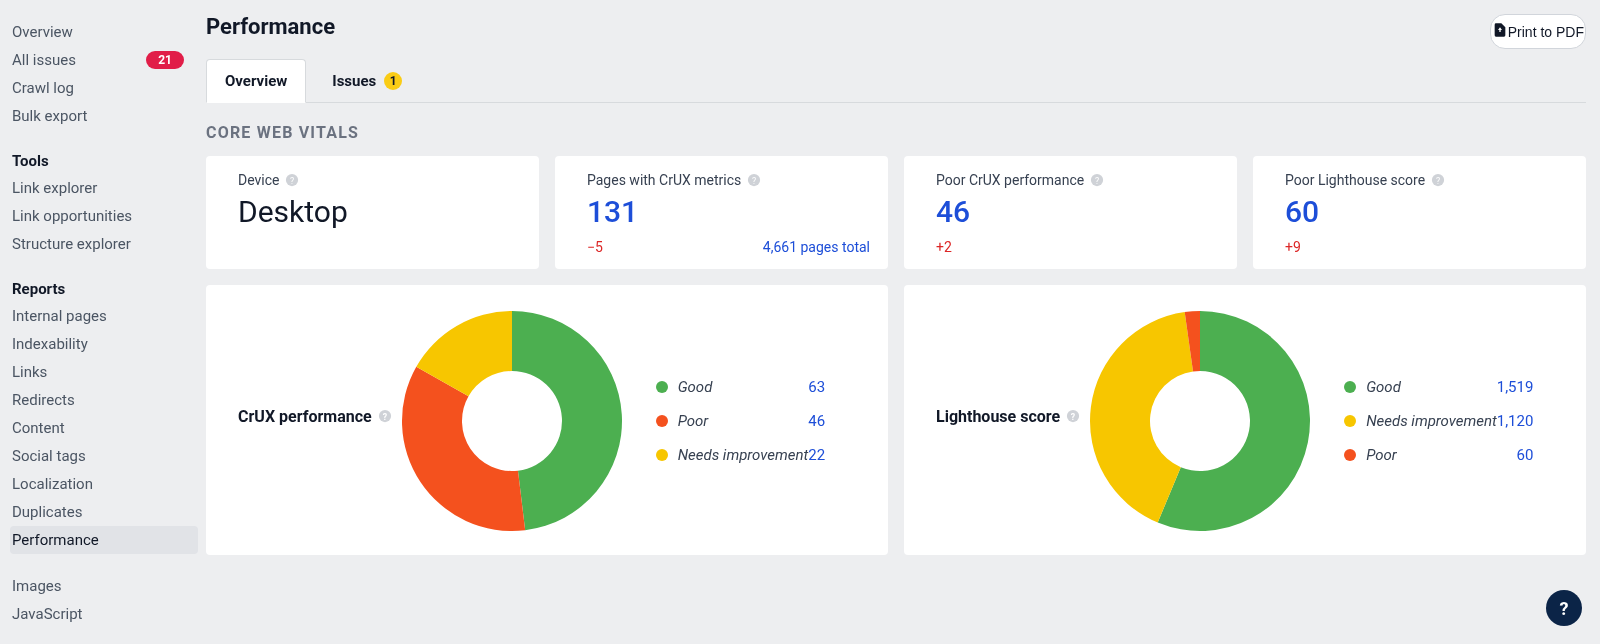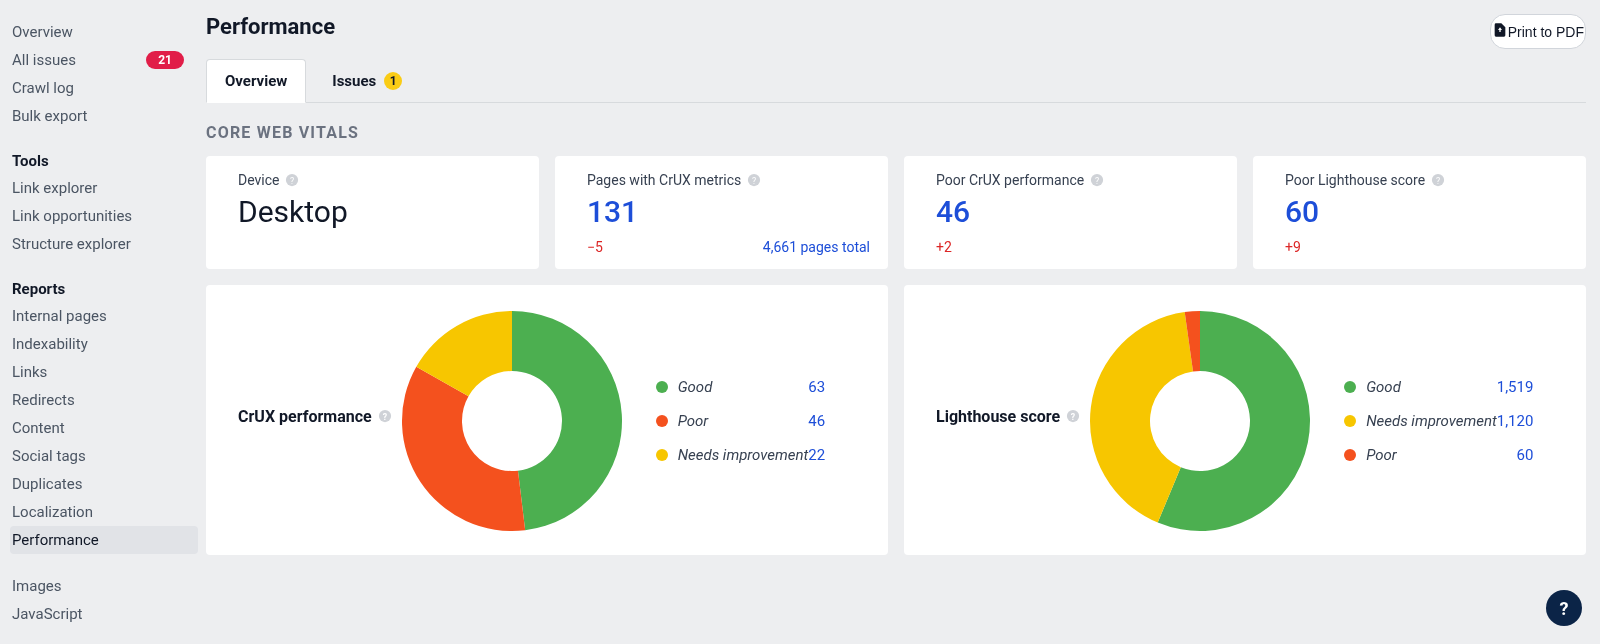--- a/index.html
+++ b/index.html
@@ -280,24 +280,24 @@
         <div class="side-item">
           <span>Redirects</span>
         </div>
         <div class="side-item">
           <span>Content</span>
         </div>
         <div class="side-item">
           <span>Social tags</span>
         </div>
         <div class="side-item">
+          <span>Localization</span>
+        </div>
+        <div class="side-item">
           <span>Duplicates</span>
-        </div>
-        <div class="side-item">
-          <span>Localization</span>
         </div>
         <div class="side-item active">
           <span>Performance</span>
         </div>
       </div>
   </div>
 
   <div class="side-group" id="side-extra">
       <div class="side-item">
         <span>Images</span>

